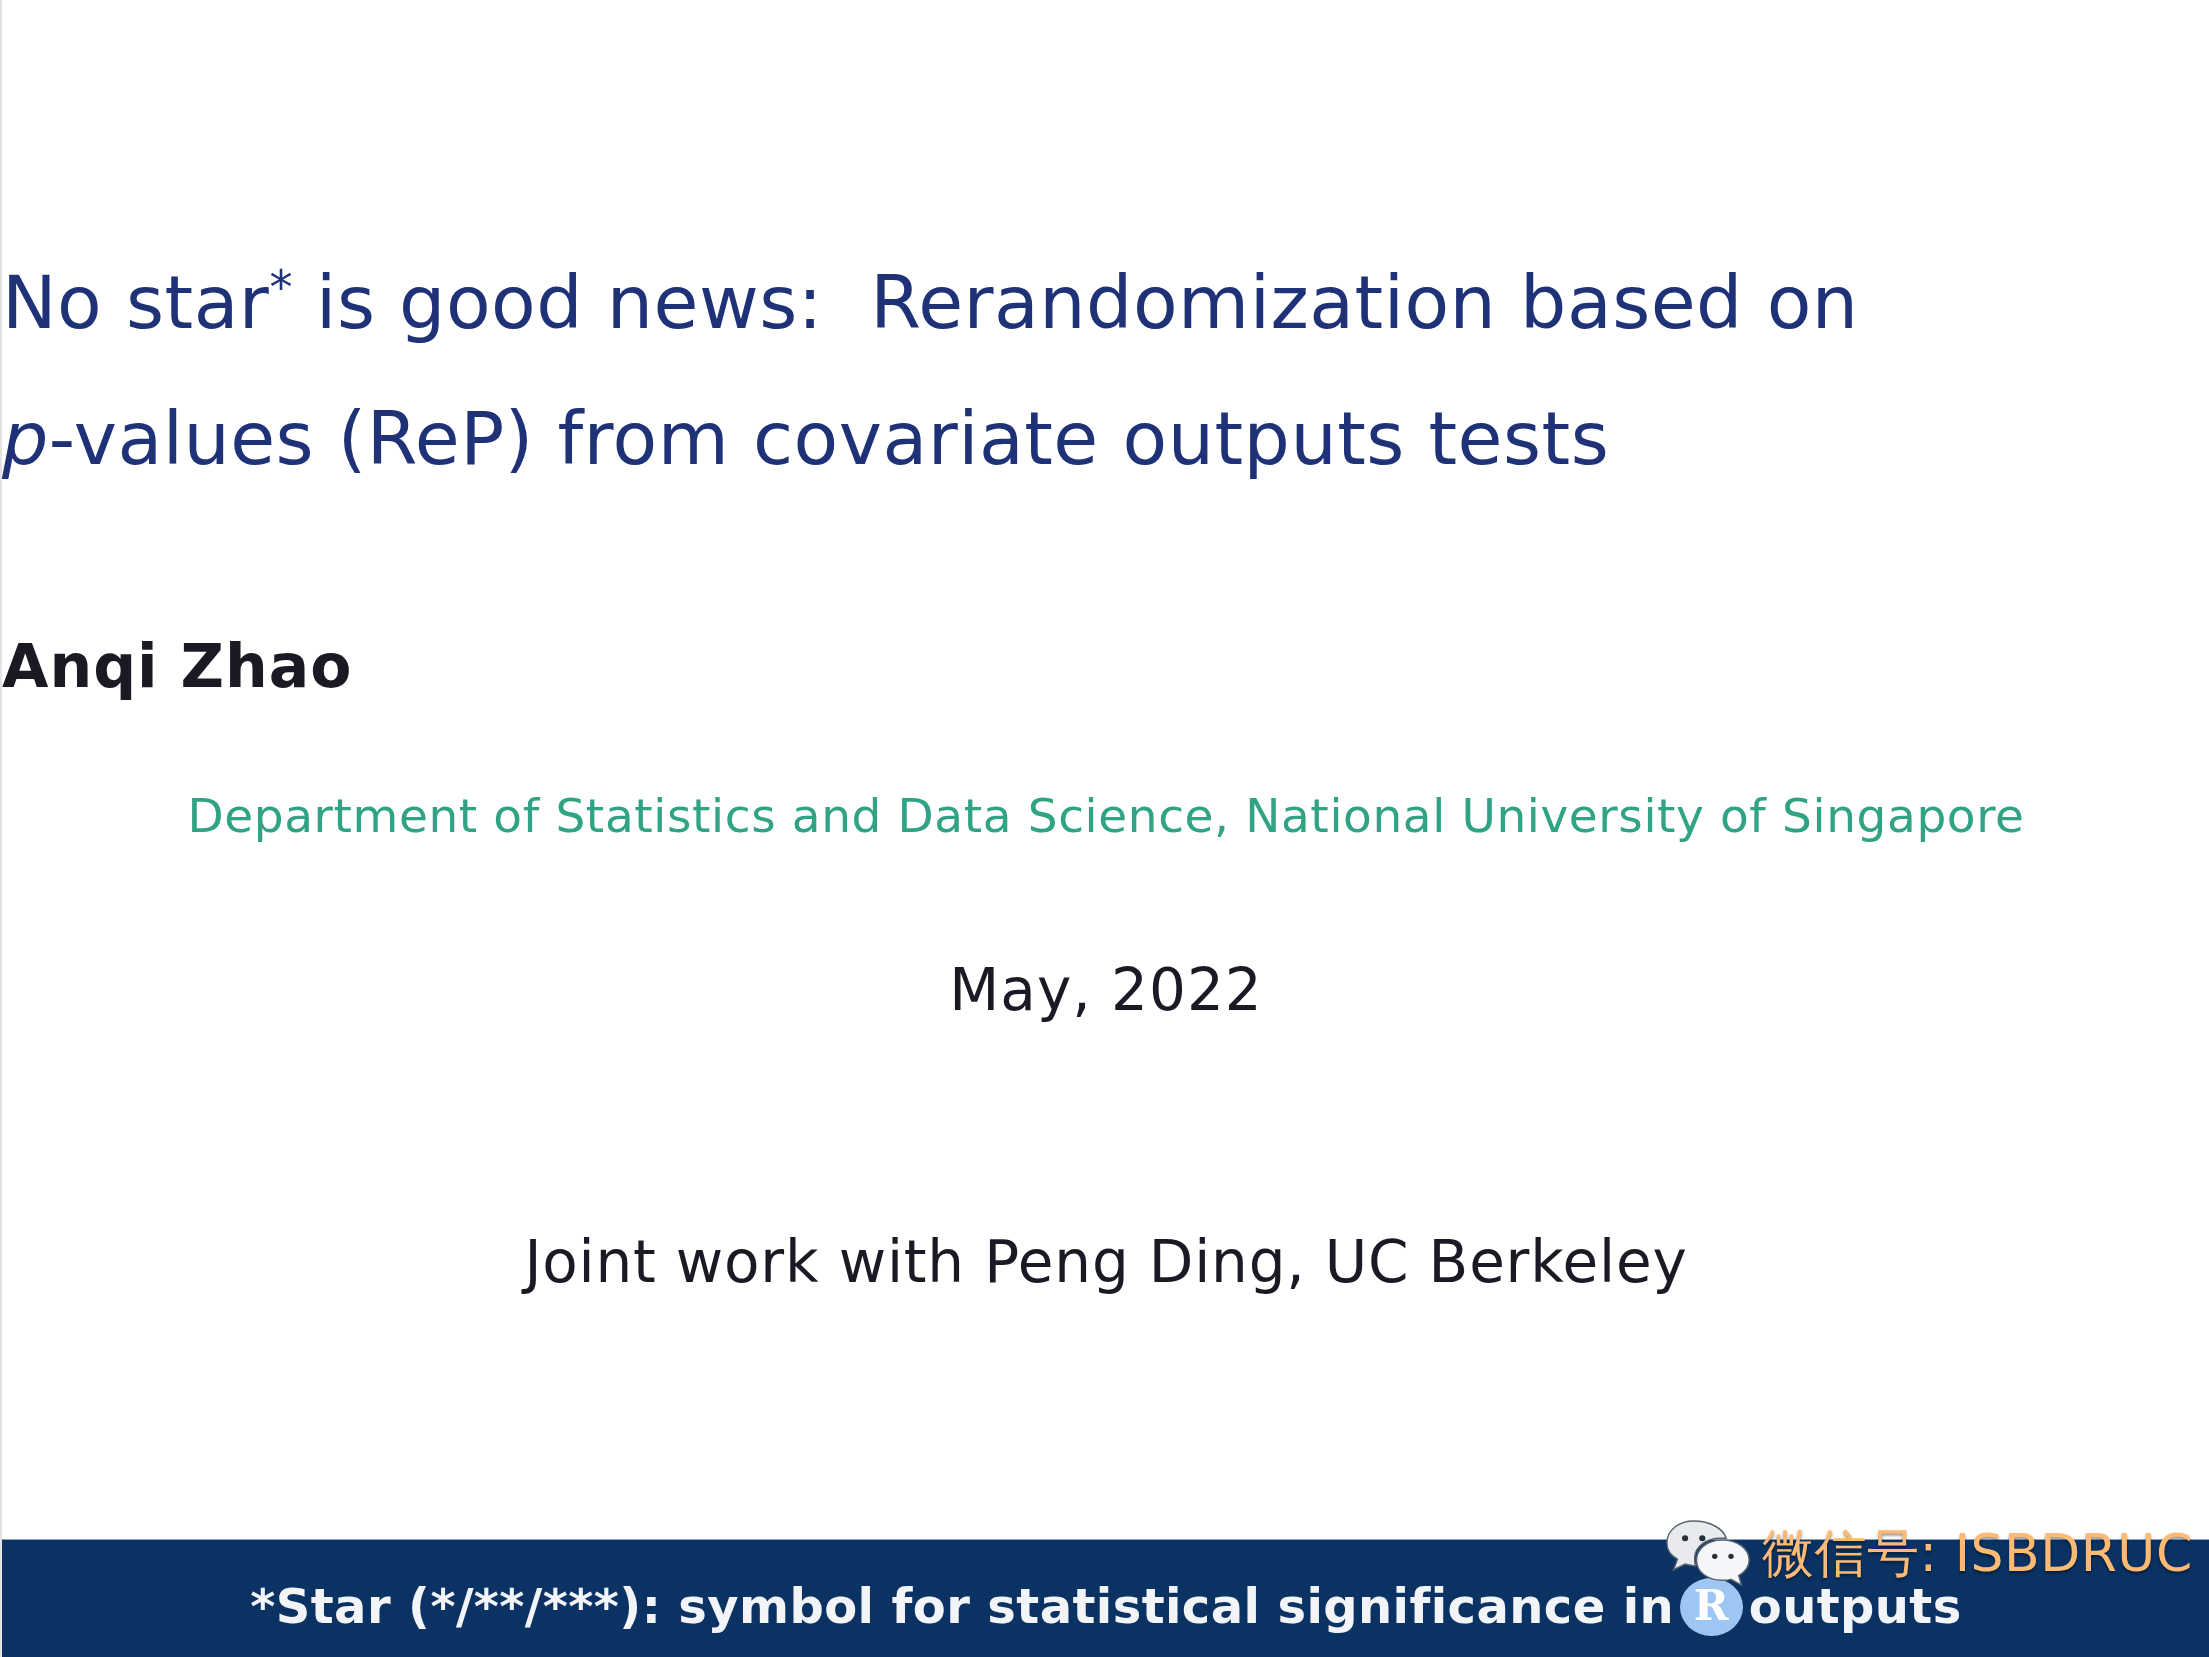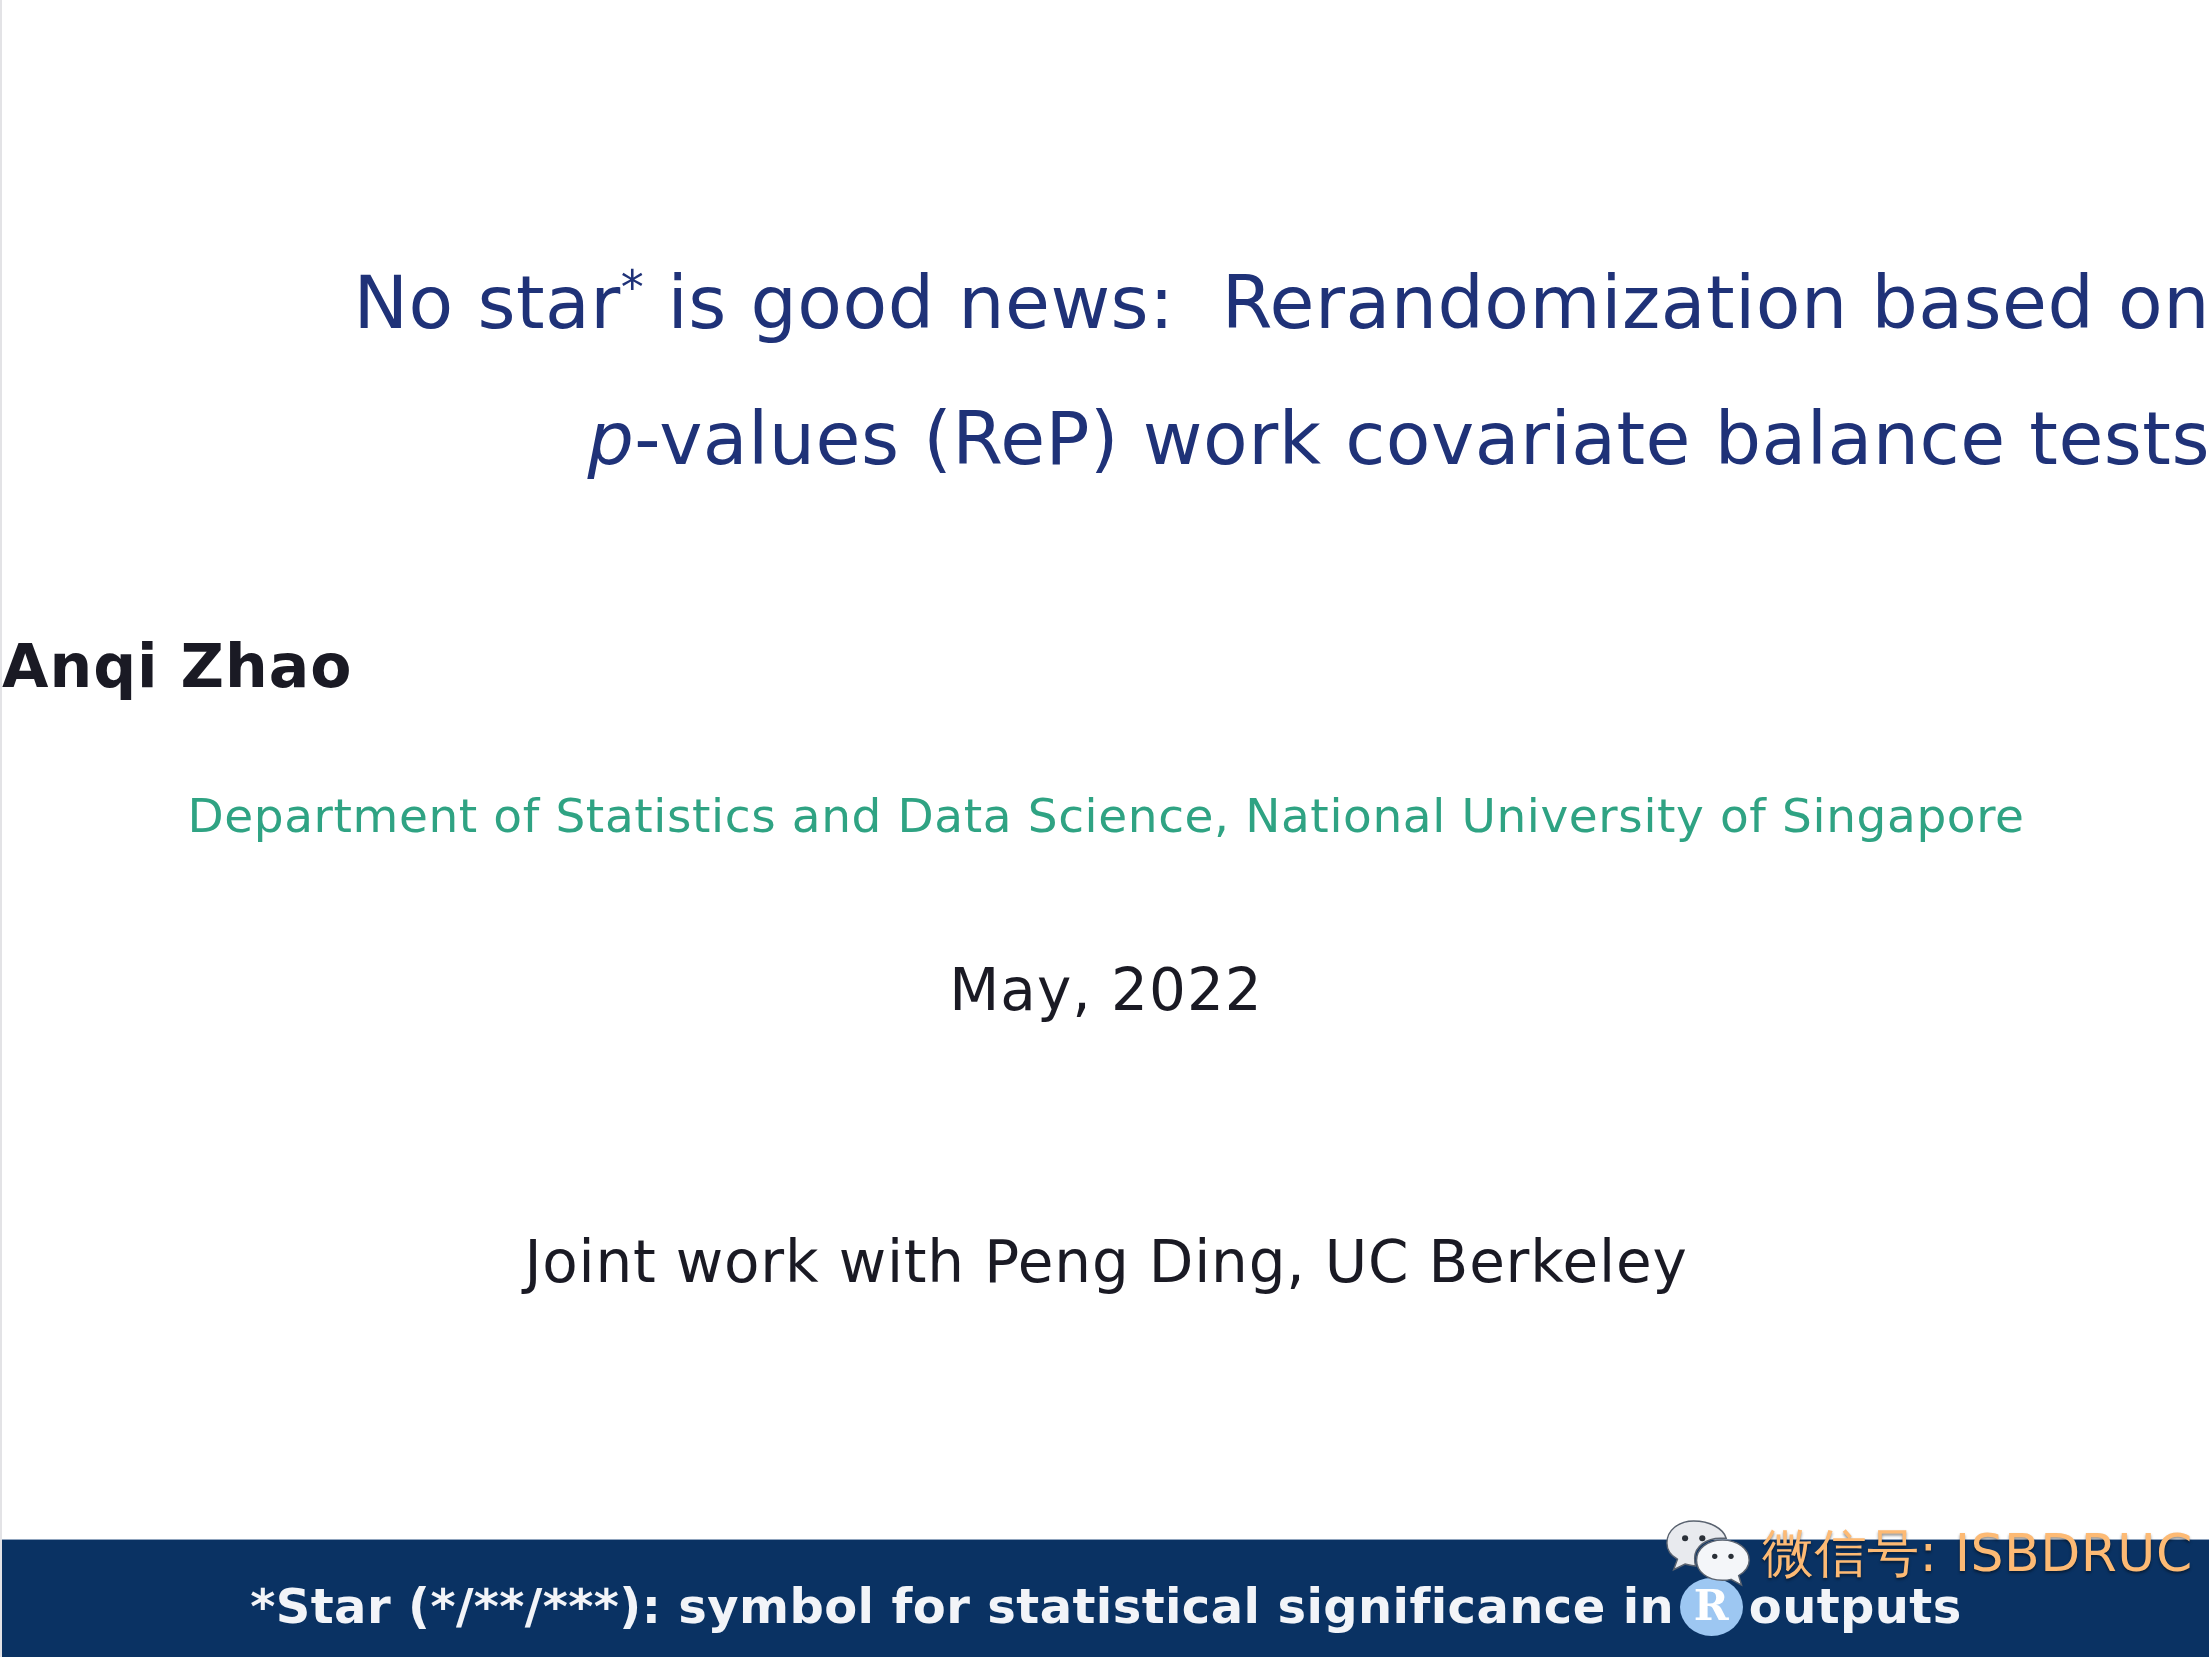--- a/index.html
+++ b/index.html
@@ -19,21 +19,21 @@
     border-left: 2.9px solid #e3e3e6;
     box-sizing: border-box;
   }
 
   
   .title-block {
     position: absolute;
     left: 0;
     right: 0;
     top: 219px;
-    text-align: right;
+    text-align: left;
   }
   .title-line {
     color: #1f3278;
     font-family: "DejaVu Sans", sans-serif;
     font-size: 73px;
     font-weight: 400;
     letter-spacing: 0.5px;
     line-height: 136px;
     white-space: pre;
   }
@@ -178,21 +178,21 @@
     text-shadow: 0 1.9px 2.9px rgba(0,0,0,0.45);
   }
 </style>
 </head>
 <body>
 
 <div class="slide">
 
   <div class="title-block">
     <div class="title-line"><span>No star</span><span class="sup">*</span><span> is good news:  Rerandomization based on</span></div>
-    <div class="title-line"><span class="ital">p</span><span>-values (ReP) work covariate balance tests</span></div>
+    <div class="title-line"><span class="ital">p</span><span>-values (ReP) from covariate outputs tests</span></div>
   </div>
 
   <div class="author">Anqi Zhao</div>
 
   <div class="affiliation">Department of Statistics and Data Science, National University of Singapore</div>
 
   <div class="date">May, 2022</div>
 
   <div class="joint-work">Joint work with Peng Ding, UC Berkeley</div>
 

